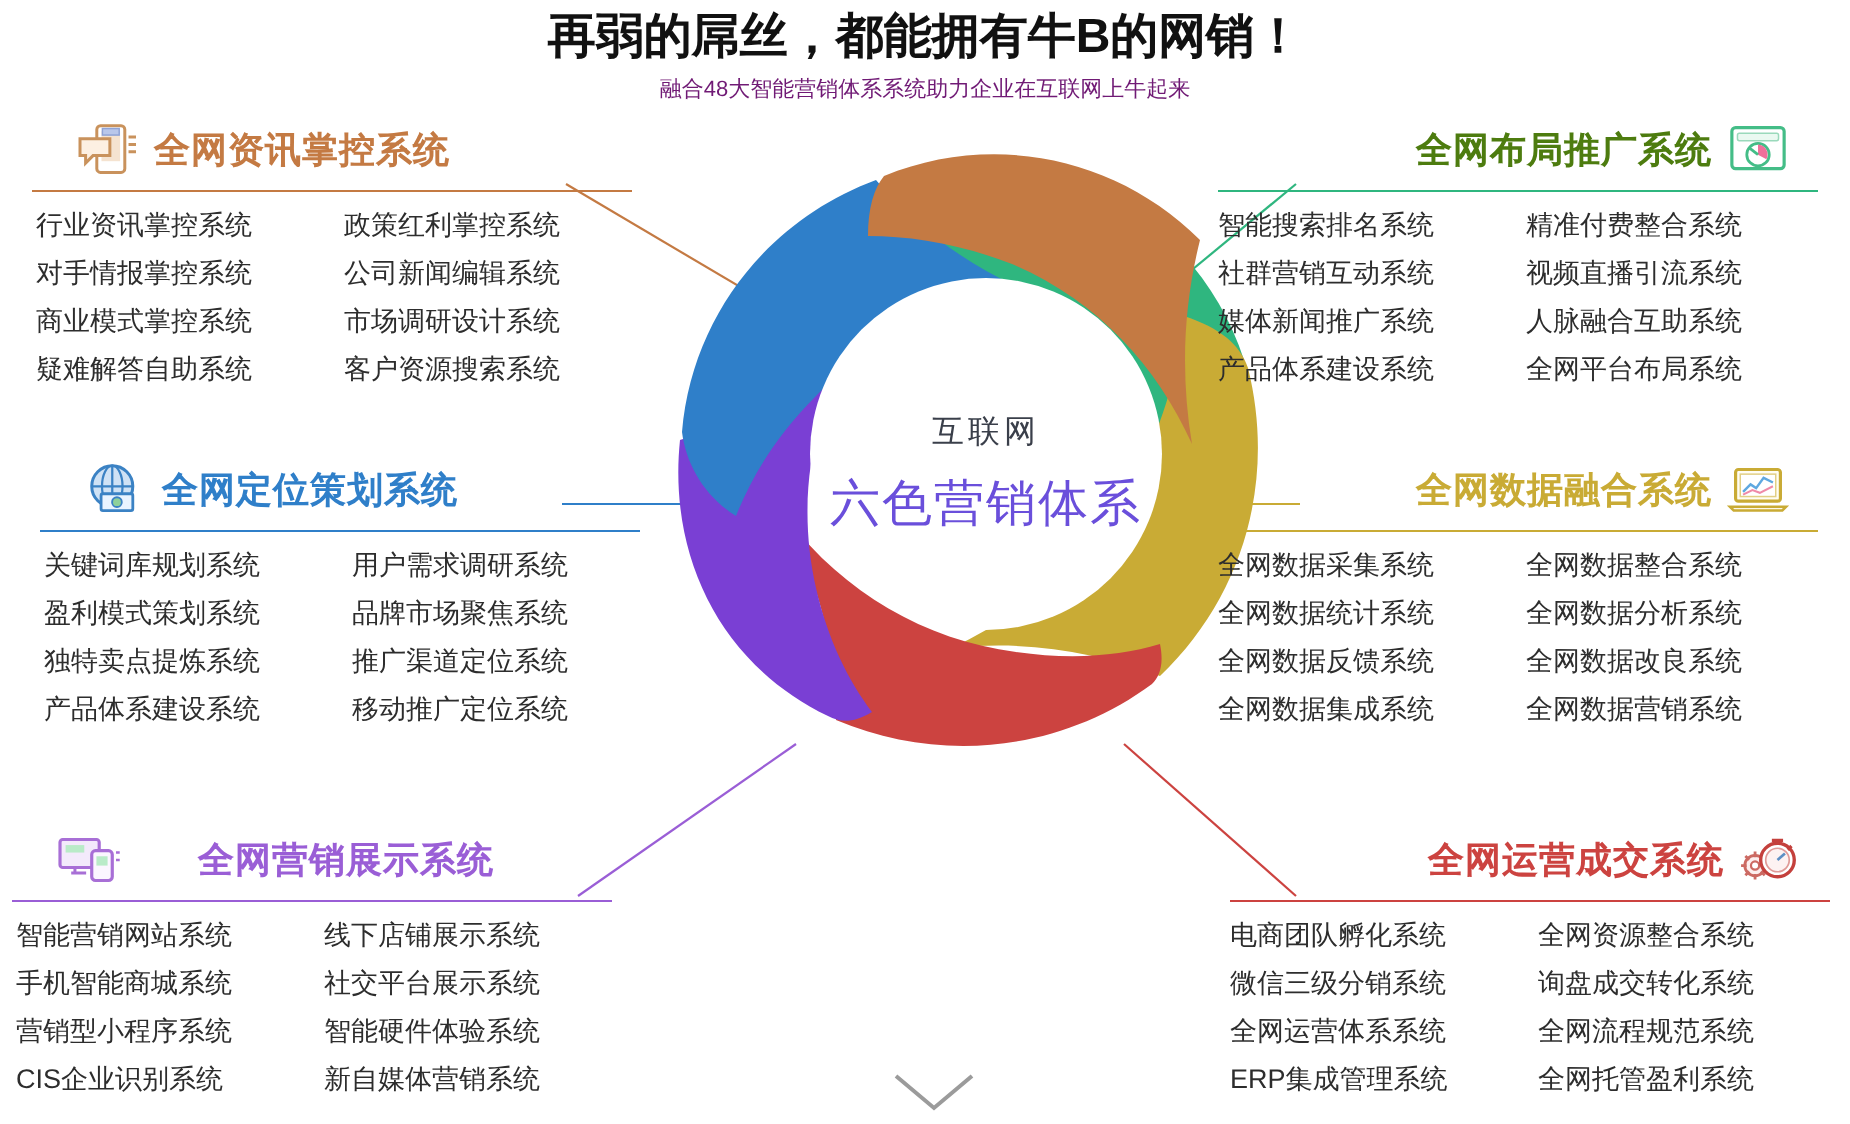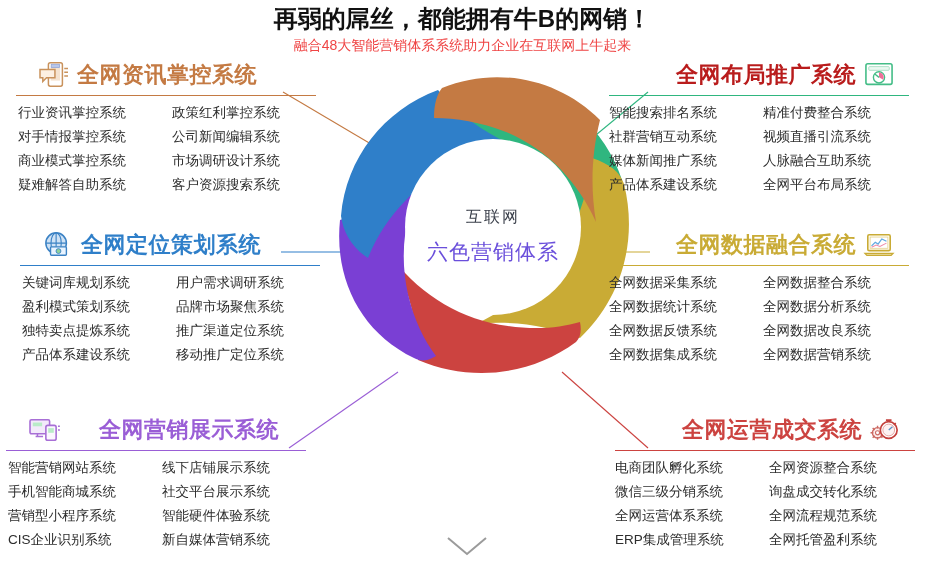--- a/index.html
+++ b/index.html
@@ -26,22 +26,22 @@
   }
   #main-title {
     font-size: 24px;
     font-weight: bold;
     color: #111111;
     letter-spacing: 0px;
     line-height: 30px;
     white-space: nowrap;
   }
   #subtitle {
-    font-size: 14px;
-    color: #ef4444;
+    font-size: 11px;
+    color: #701a75;
     line-height: 18px;
     margin-top: 2px;
     white-space: nowrap;
   }
 
   
   #aperture-wrap {
     position: absolute;
     left: 338px;
     top: 72px;
@@ -57,21 +57,21 @@
     text-align: center;
     pointer-events: none;
   }
   #center-line1 {
     font-size: 16px;
     color: #3a3f4a;
     line-height: 34px;
     letter-spacing: 2px;
   }
   #center-line2 {
-    font-size: 21px;
+    font-size: 25px;
     color: #6a4fdb;
     line-height: 36px;
     letter-spacing: 1px;
   }
 
   
   #connectors {
     position: absolute;
     left: 0; top: 0;
     width: 925px; height: 562px;
@@ -95,21 +95,21 @@
   .panel.left  .panel-head { justify-content: flex-start; padding-left: 22px; }
   .panel.right .panel-head { justify-content: flex-end;  padding-right: 14px; }
 
   .panel-icon {
     width: 32px;
     height: 28px;
     flex: 0 0 auto;
     display: block;
   }
   .panel-title {
-    font-size: 22px;
+    font-size: 18px;
     font-weight: bold;
     white-space: nowrap;
     letter-spacing: 0.5px;
   }
 
   .panel-rule {
     height: 1.4px;
     width: 100%;
     margin-top: 3px;
     margin-bottom: 5px;
@@ -246,21 +246,21 @@
       <div class="item">社交平台展示系统</div>
       <div class="item">营销型小程序系统</div>
       <div class="item">智能硬件体验系统</div>
       <div class="item">CIS企业识别系统</div>
       <div class="item">新自媒体营销系统</div>
     </div>
   </div>
 
   <div class="panel right" style="left:609px; top:58px;">
     <div class="panel-head">
-      <span class="panel-title" style="color: #b91c1c;">全网布局推广系统</span>
+      <span class="panel-title" style="color: #4d7c0f;">全网布局推广系统</span>
       <svg class="panel-icon" viewBox="0 0 34 30">
         <rect x="3" y="3" width="28" height="22" rx="2" fill="#ffffff" stroke="#44bd87" stroke-width="1.7"></rect>
         <rect x="6" y="6" width="22" height="4" rx="1" fill="#eaf9f1" stroke="#9ad9bb" stroke-width="0.8"></rect>
         <circle cx="17" cy="17.5" r="6" fill="#ffffff" stroke="#44bd87" stroke-width="1.5"></circle>
         <path d="M17 17.5 L17 12 A5.5 5.5 0 0 1 21.5 20 Z" fill="#ef6f9a"></path>
         <path d="M17 17.5 L12.5 14" stroke="#44bd87" stroke-width="1.5"></path>
       </svg>
     </div>
     <div class="panel-rule" style="background:#2fb67f;"></div>
     <div class="panel-items">

